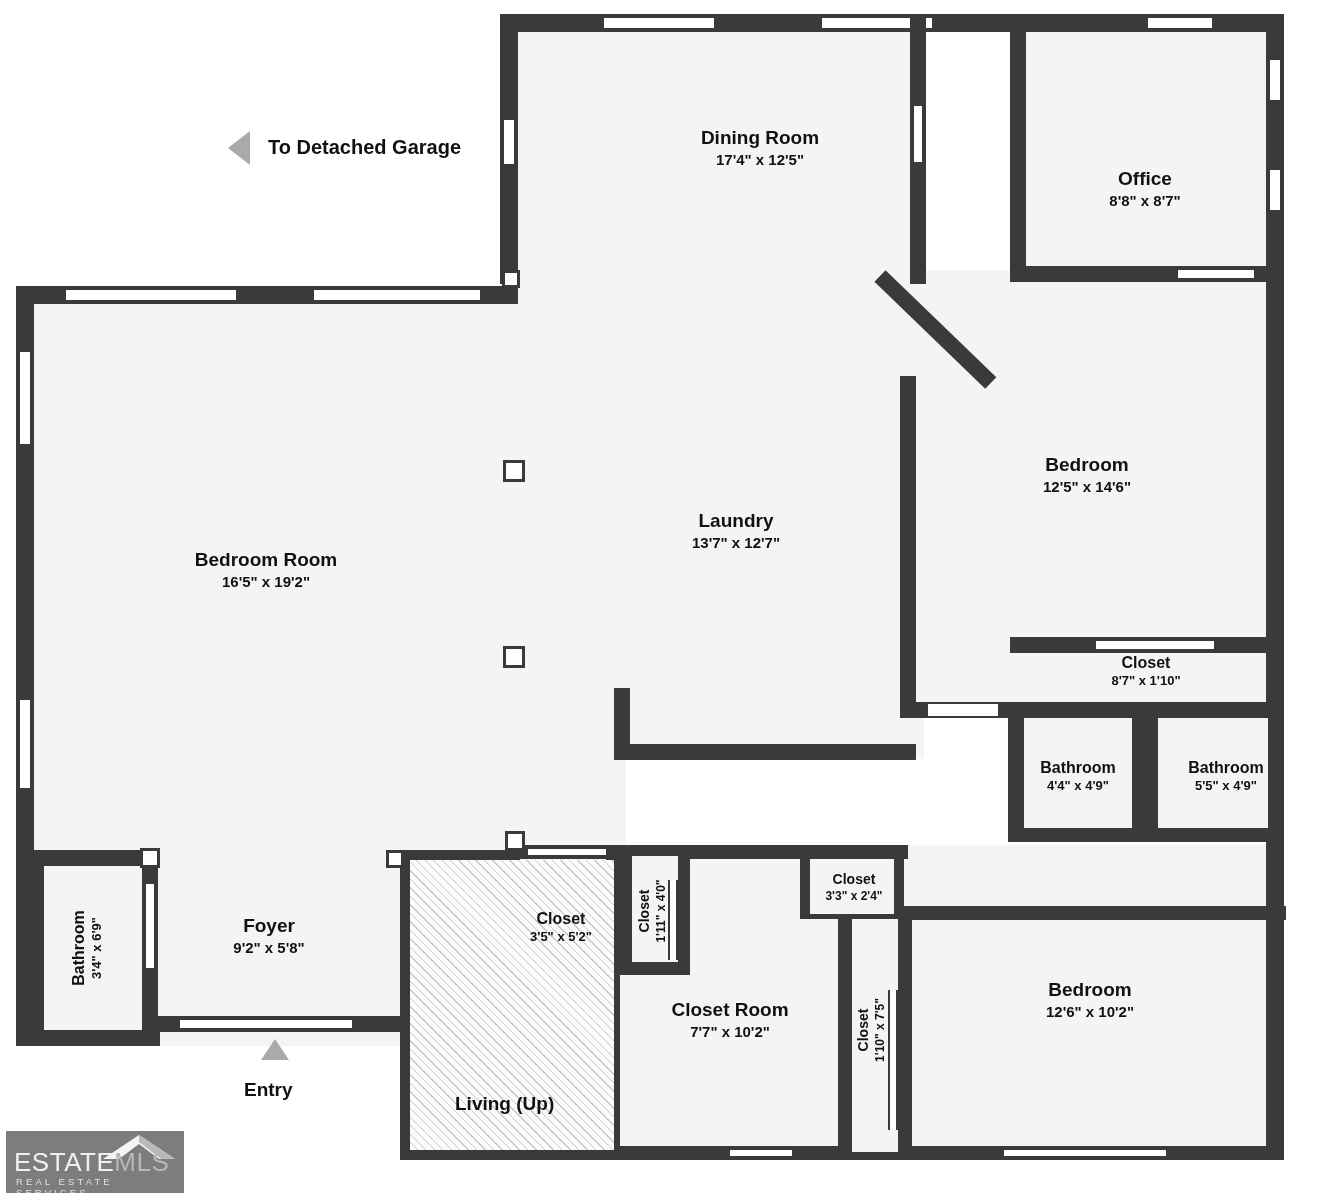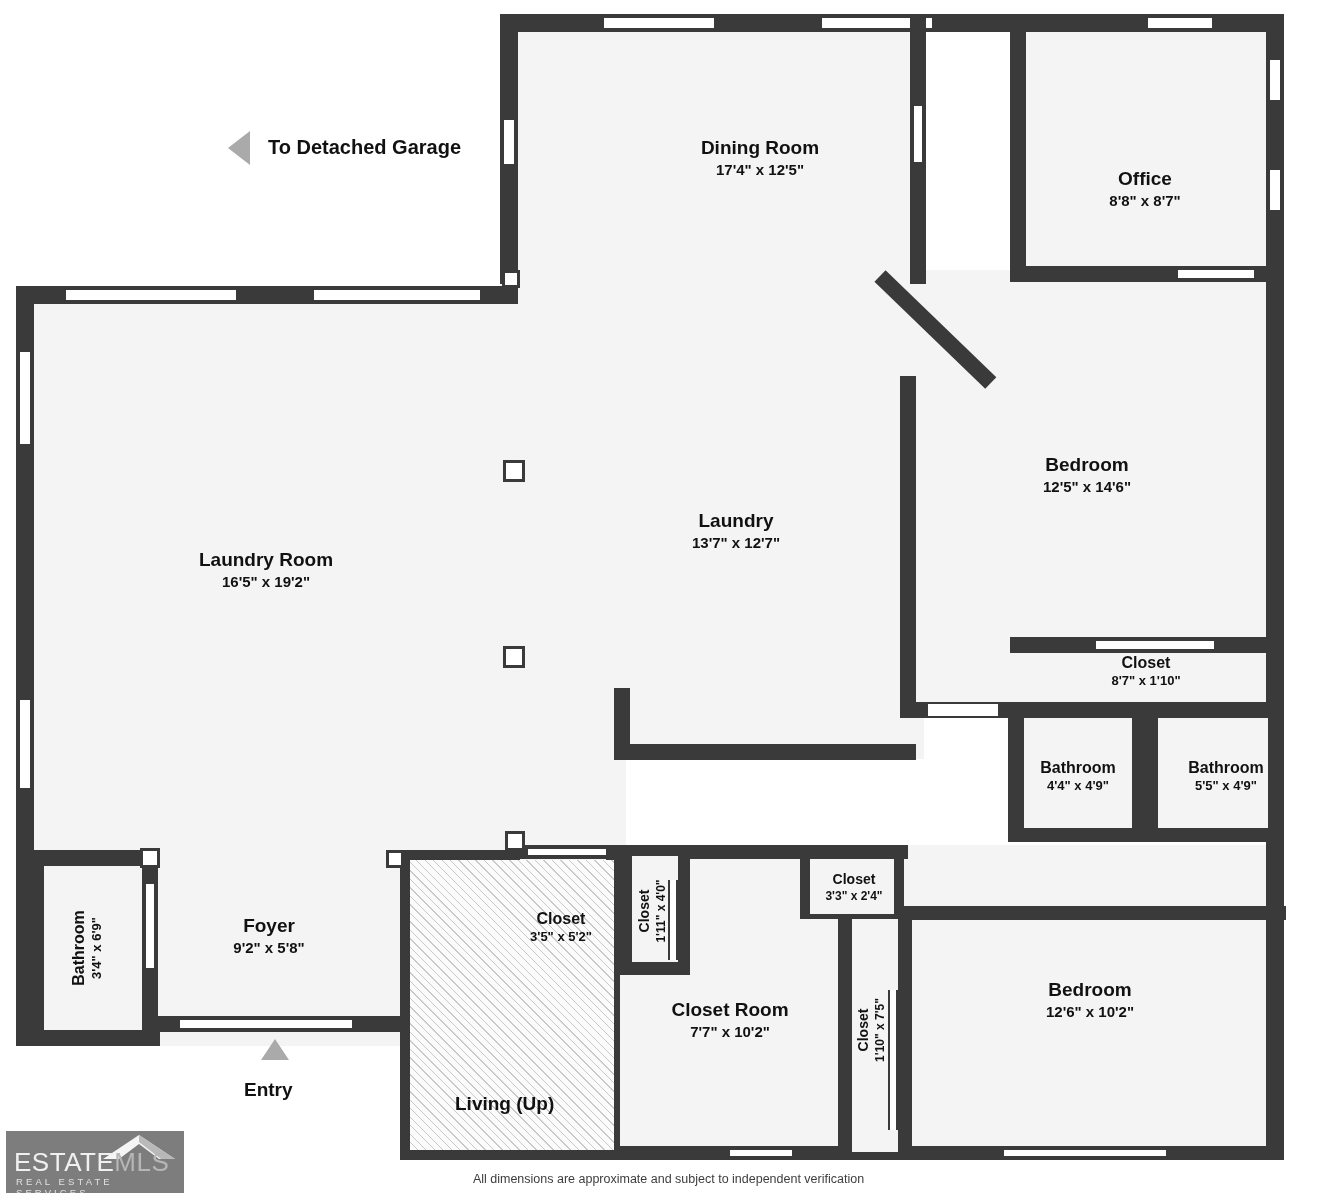--- a/index.html
+++ b/index.html
@@ -296,32 +296,32 @@
   <div class="stairs" style="left:410px; top:860px; width:204px; height:290px;"></div>
 
   <div class="tri-left" style="left:228px; top:131px;"></div>
   <div class="garage-text" style="left:268px; top:136px;text-align:center;">To Detached Garage</div>
 
   <div class="tri-up" style="left:261px; top:1039px;"></div>
   <div class="entry-text" style="left:244px; top:1079px;">Entry</div>
 
   <div class="stairs-text" style="left:455px; top:1093px;">Living (Up)</div>
 
-  <div class="label centerxy" style="left:760px; top:158px;">
+  <div class="label centerxy" style="left:760px; top:148px;">
     <span class="name">Dining Room</span>
     <span class="dim">17'4" x 12'5"</span>
   </div>
 
   <div class="label centerxy" style="left:1145px; top:153px;margin-top:36px;">
     <span class="name">Office</span>
     <span class="dim">8'8" x 8'7"</span>
   </div>
 
   <div class="label centerxy" style="left:266px; top:570px;">
-    <span class="name">Laundry Room</span>
+    <span class="name">Bedroom Room</span>
     <span class="dim">16'5" x 19'2"</span>
   </div>
 
   <div class="label centerxy" style="left:736px; top:531px;">
     <span class="name">Laundry</span>
     <span class="dim">13'7" x 12'7"</span>
   </div>
 
   <div class="label centerxy" style="left:1087px; top:475px;">
     <span class="name">Bedroom</span>
@@ -387,15 +387,14 @@
     <svg class="roof" viewBox="0 0 72 26">
       <polygon points="36,1 72,25 56,25 36,10 16,25 0,25" fill="#ffffff" opacity="0.92"></polygon>
       <polygon points="36,1 72,25 58,25 36,8" fill="#b9b9b9"></polygon>
     </svg>
     <div class="brand">
       <span class="g">ESTATE</span><span class="m">MLS</span>
     </div>
     <div class="sub">REAL ESTATE SERVICES</div>
   </div>
 
-  <div id="footnote">All dimensions are approximate and subject to independent verification</div>
 
 </div>
 
 </body></html>

